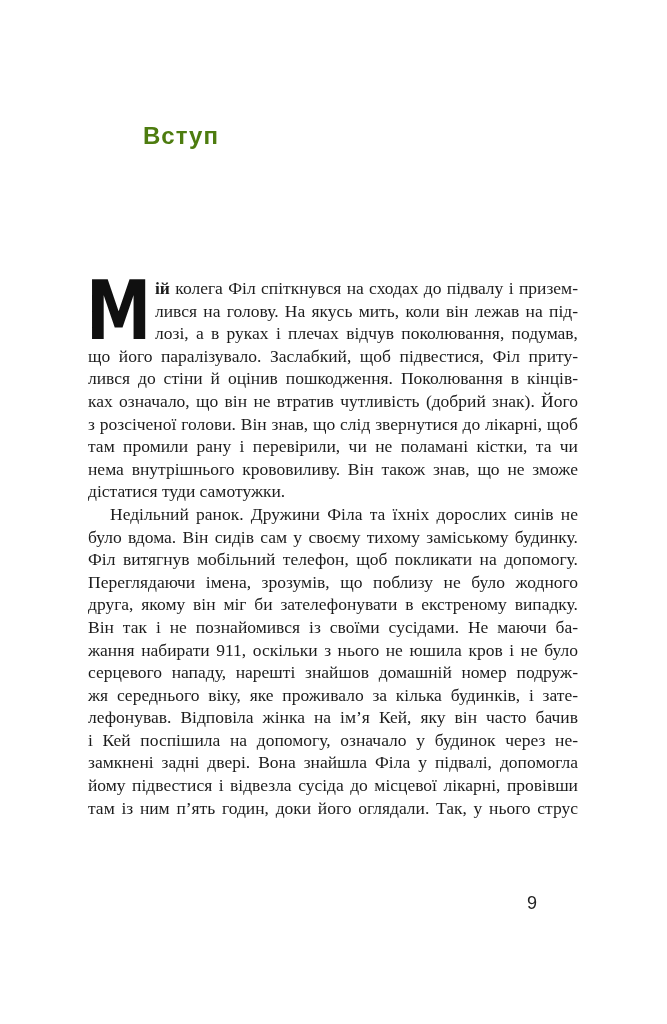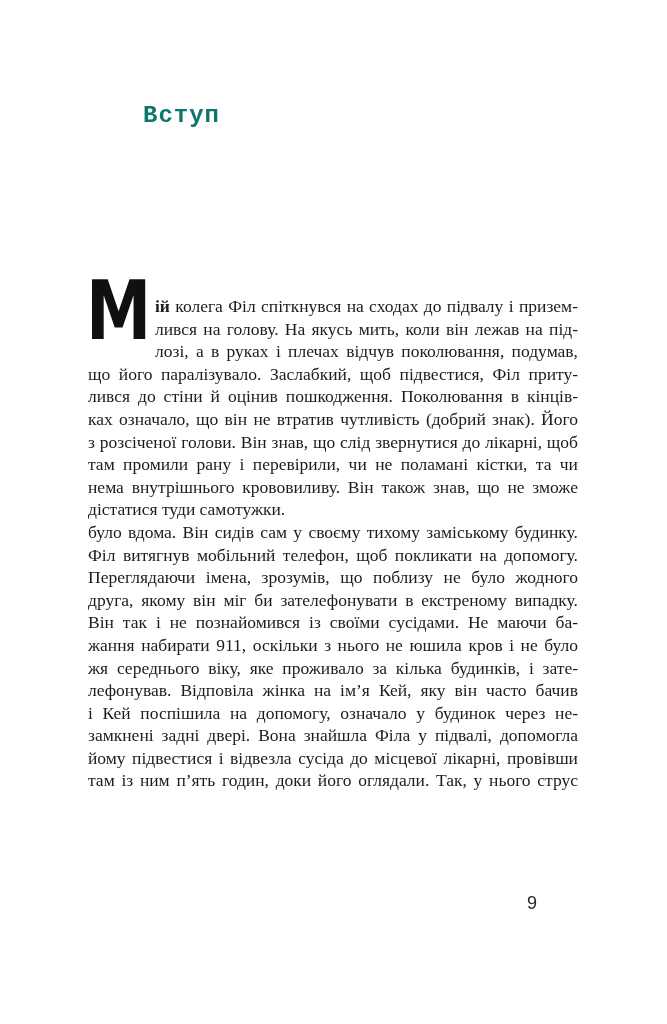--- a/index.html
+++ b/index.html
@@ -8,45 +8,45 @@
     width: 667px;
     height: 1024px;
     background: #ffffff;
     overflow: hidden;
     font-family: "Liberation Serif", "DejaVu Serif", serif;
     color: #1c1c1c;
   }
   .chapter-title {
     position: absolute;
     left: 143px;
-    top: 104px;
+    top: 124px;
     margin: 0;
-    font-family: Liberation Mono, monospace;
+    font-family: Liberation Sans, sans-serif;
     font-size: 24px;
     line-height: 24px;
     font-weight: 700;
     letter-spacing: 1px;
-    color: #0f766e;
+    color: #4d7c0f;
   }
   .drop-cap {
     position: absolute;
     left: 86px;
     top: 280px;
     font-family: "DejaVu Sans", sans-serif;
     font-weight: 700;
     font-size: 82px;
     line-height: 62px;
     transform: scaleX(0.8);
     transform-origin: 0 0;
     color: #101010;
   }
   .text-block {
     position: absolute;
     left: 88px;
-    top: 295px;
+    top: 277px;
     width: 490px;
     font-size: 17.5px;
     line-height: 22.6px;
   }
   .line {
     text-align: justify;
     text-align-last: justify;
     white-space: nowrap;
   }
   .line.dc { margin-left: 67px; }
@@ -78,26 +78,28 @@
     <div class="line dc">лився на голову. На якусь мить, коли він лежав на під-</div>
     <div class="line dc">лозі, а в руках і плечах відчув поколювання, подумав,</div>
     <div class="line">що його паралізувало. Заслабкий, щоб підвестися, Філ приту-</div>
     <div class="line">лився до стіни й оцінив пошкодження. Поколювання в кінців-</div>
     <div class="line">ках означало, що він не втратив чутливість (добрий знак). Його</div>
     <div class="line">з розсіченої голови. Він знав, що слід звернутися до лікарні, щоб</div>
     <div class="line">там промили рану і перевірили, чи не поламані кістки, та чи</div>
     <div class="line">нема внутрішнього крововиливу. Він також знав, що не зможе</div>
     <div class="line last">дістатися туди самотужки.</div>
 
+    <div class="line indent">Недільний ранок. Дружини Філа та їхніх дорослих синів не</div>
     <div class="line">було вдома. Він сидів сам у своєму тихому заміському будинку.</div>
     <div class="line">Філ витягнув мобільний телефон, щоб покликати на допомогу.</div>
     <div class="line">Переглядаючи імена, зрозумів, що поблизу не було жодного</div>
     <div class="line">друга, якому він міг би зателефонувати в екстреному випадку.</div>
     <div class="line">Він так і не познайомився із своїми сусідами. Не маючи ба-</div>
     <div class="line">жання набирати 911, оскільки з нього не юшила кров і не було</div>
+    <div class="line">серцевого нападу, нарешті знайшов домашній номер подруж-</div>
     <div class="line">жя середнього віку, яке проживало за кілька будинків, і зате-</div>
     <div class="line">лефонував. Відповіла жінка на ім’я Кей, яку він часто бачив</div>
     <div class="line">і Кей поспішила на допомогу, означало у будинок через не-</div>
     <div class="line">замкнені задні двері. Вона знайшла Філа у підвалі, допомогла</div>
     <div class="line">йому підвестися і відвезла сусіда до місцевої лікарні, провівши</div>
     <div class="line">там із ним п’ять годин, доки його оглядали. Так, у нього струс</div>
   </div>
 
   <div class="page-number">9</div>
 

